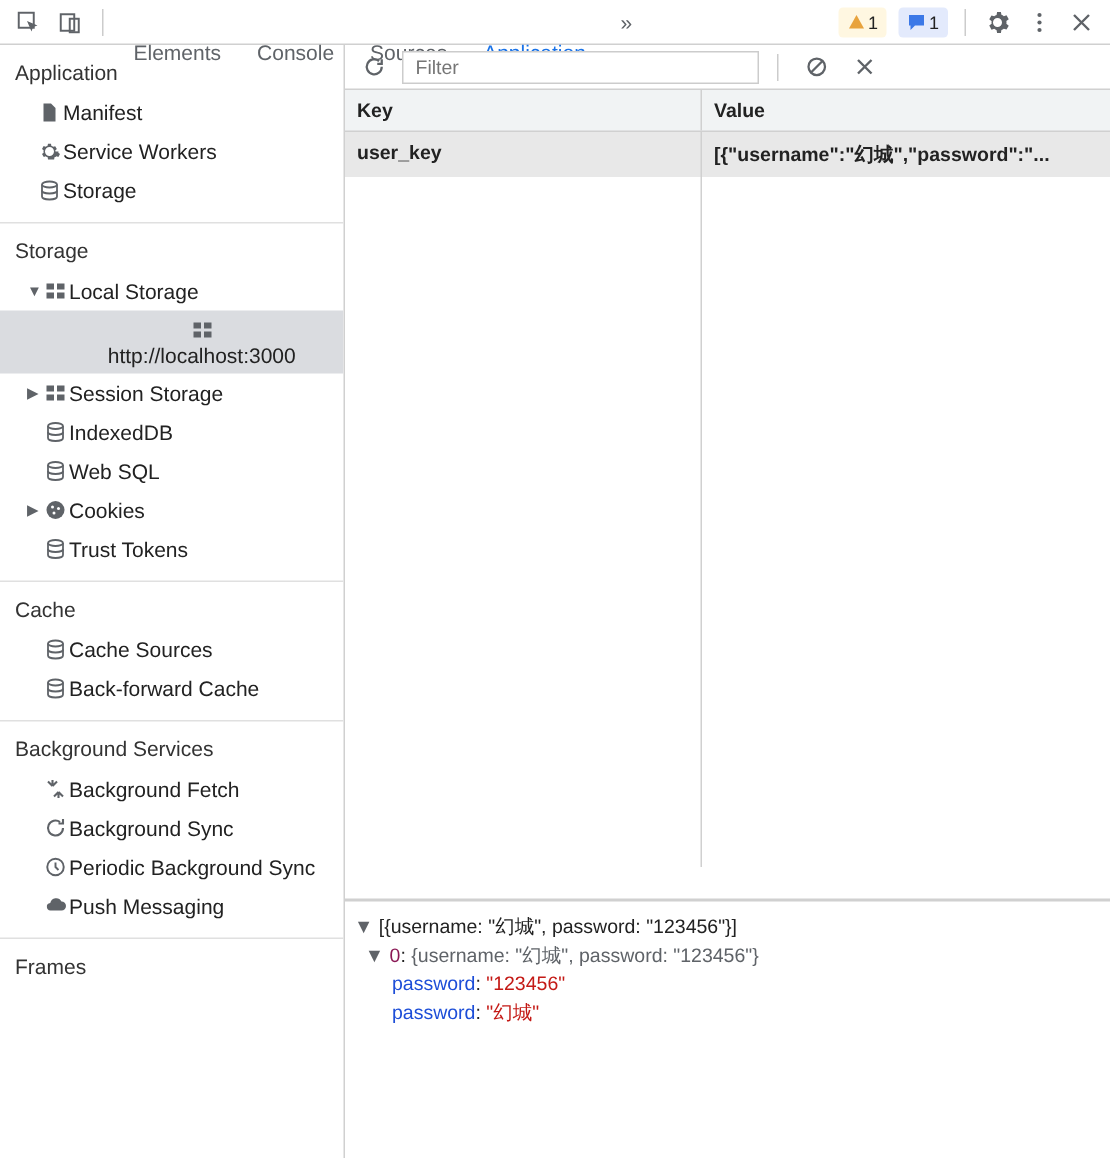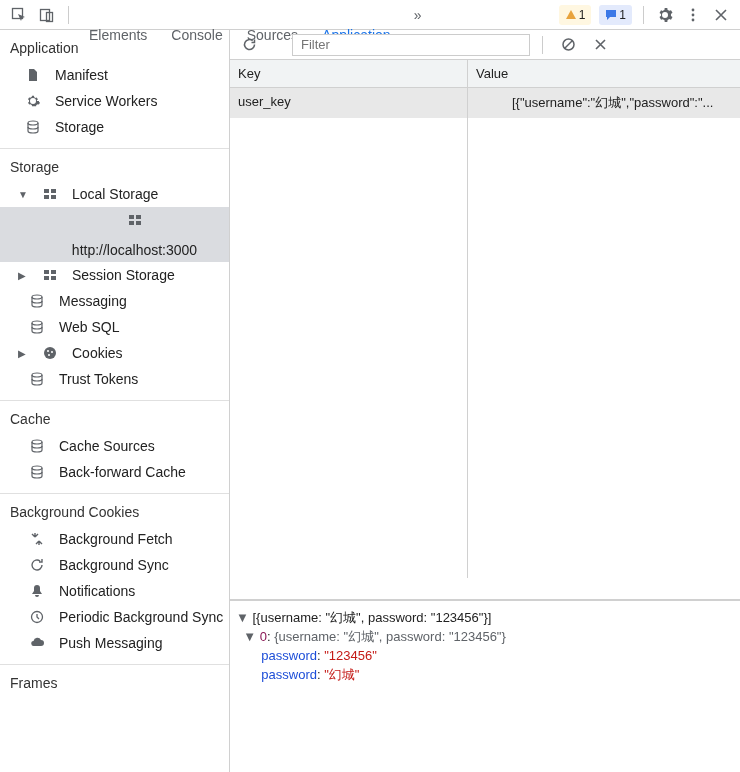--- a/index.html
+++ b/index.html
@@ -16,43 +16,43 @@
     .badge { display: inline-flex; align-items: center; height: 20px; background: #ffecb3; border-radius: 3px; padding: 0 6px; font-size: 12px; margin: 0 3px; cursor: pointer; }
     .badge-blue { background: #e3eafc; }
     .badge svg { margin-right: 2px; }
 
     
     .body { flex: 1; display: flex; min-height: 0; }
 
     
     .sidebar { width: 230px; border-right: 1px solid #d0d0d0; overflow-y: auto; padding-bottom: 10px; position: relative; }
     .sidebar-group-title { font-size: 14px; color: #333; padding: 10px 10px 6px 10px; }
-    .sidebar-item { display: flex; align-items: center; padding: 4px 4px 4px 24px; font-size: 14px; cursor: pointer; gap: 13px; color: #222; }
+    .sidebar-item { display: flex; align-items: center; padding: 4px 4px 4px 24px; font-size: 14px; cursor: pointer; gap: 0; color: #222; }
     .sidebar-item.indent1 { padding-left: 18px; }
     .sidebar-item.indent2 { padding-left: 28px; }
     .sidebar-item.indent3 { padding-left: 44px; }
     .sidebar-item.selected { background: #dadce0; flex-direction: column; }
     .sidebar .arrow { width: 10px; display: inline-block; color: #5f6368; font-size: 10px; }
     .sidebar-divider { height: 1px; background: #e0e0e0; margin: 8px 0 0 0; }
     .icon { width: 18px; height: 18px; display: flex; align-items: center; justify-content: center; color: #5f6368; }
     .icon svg { display: block; }
 
     
     .main { flex: 1; display: flex; flex-direction: column; min-width: 0; }
     .filterbar { height: 30px; border-bottom: 1px solid #d0d0d0; display: flex; align-items: center; padding: 0 6px; gap: 6px; }
-    .filter-input { flex: 0 0 238px; height: 22px; border: 1px solid #ccc; padding: 0 8px; font-size: 13px; color: #888; outline: none; margin-left: 24px; }
+    .filter-input { flex: 0 0 238px; height: 22px; border: 1px solid #ccc; padding: 0 8px; font-size: 13px; color: #888; outline: none; }
 
     .table-wrap { flex: 1; display: flex; flex-direction: column; border-bottom: 1px solid #d0d0d0; min-height: 0; }
-    .table-head, .table-row { display: flex; }
+    .table-head, .table-row { display: flex; font-weight: bold; }
     .table-head { background: #f1f3f4; border-bottom: 1px solid #d0d0d0; }
     .th, .td { padding: 6px 8px; font-size: 13px; overflow: hidden; white-space: nowrap; text-overflow: ellipsis; }
     .col-key { flex: 0 0 238px; border-right: 1px solid #d0d0d0; }
     .col-val { flex: 1; }
     .table-body { flex: 1; overflow: auto; }
-    .table-row.sel { background: #e8e8e8; gap: 36px; }
+    .table-row.sel { background: #e8e8e8; }
     .table-filler { flex: 1; display: flex; }
     .table-filler .col-key { border-right: 1px solid #d0d0d0; }
 
     .preview { height: 172px; border-top: 1px solid #d0d0d0; padding: 8px 6px; font-family: Menlo, Consolas, monospace; font-size: 13px; line-height: 1.45; overflow: auto; }
     .p-line { white-space: pre; }
     .p-arrow { color: #5f6368; }
     .p-idx { color: #8a1855; }
     .p-key { color: #1d4ed8; }
     .p-str { color: #c41a16; }
   </style>
@@ -182,21 +182,21 @@
       <span>Session Storage</span>
     </div>
     <div class="sidebar-item indent2">
       <span class="icon">
           <svg width="14" height="14" viewBox="0 0 14 14" fill="none" stroke="currentColor" stroke-width="1.2">
             <ellipse cx="7" cy="3" rx="5" ry="2"></ellipse>
             <path d="M2 3v8c0 1.1 2.2 2 5 2s5-.9 5-2V3"></path>
             <path d="M2 7c0 1.1 2.2 2 5 2s5-.9 5-2"></path>
           </svg>
         </span>
-      <span>Messaging</span>
+      <span>IndexedDB</span>
     </div>
     <div class="sidebar-item indent2">
       <span class="icon">
           <svg width="14" height="14" viewBox="0 0 14 14" fill="none" stroke="currentColor" stroke-width="1.2">
             <ellipse cx="7" cy="3" rx="5" ry="2"></ellipse>
             <path d="M2 3v8c0 1.1 2.2 2 5 2s5-.9 5-2V3"></path>
             <path d="M2 7c0 1.1 2.2 2 5 2s5-.9 5-2"></path>
           </svg>
         </span>
       <span>Web SQL</span>
@@ -241,44 +241,36 @@
           <svg width="14" height="14" viewBox="0 0 14 14" fill="none" stroke="currentColor" stroke-width="1.2">
             <ellipse cx="7" cy="3" rx="5" ry="2"></ellipse>
             <path d="M2 3v8c0 1.1 2.2 2 5 2s5-.9 5-2V3"></path>
             <path d="M2 7c0 1.1 2.2 2 5 2s5-.9 5-2"></path>
           </svg>
         </span>
       <span>Back-forward Cache</span>
     </div>
     <div class="sidebar-divider"></div>
 
-    <div class="sidebar-group-title">Background Cookies</div>
+    <div class="sidebar-group-title">Background Services</div>
     <div class="sidebar-item indent2">
       <span class="icon">
           <svg width="14" height="14" viewBox="0 0 14 14" fill="none" stroke="currentColor" stroke-width="1.4">
             <path d="M5 1v4M5 5l-3-3M5 5l3-3M9 13V9M9 9l3 3M9 9l-3 3"></path>
           </svg>
         </span>
       <span>Background Fetch</span>
     </div>
     <div class="sidebar-item indent2">
       <span class="icon">
           <svg width="14" height="14" viewBox="0 0 14 14" fill="none" stroke="currentColor" stroke-width="1.4">
             <path d="M12 7a5 5 0 1 1-2-4M12 1v3h-3"></path>
           </svg>
         </span>
       <span>Background Sync</span>
-    </div>
-    <div class="sidebar-item indent2">
-      <span class="icon">
-          <svg width="14" height="14" viewBox="0 0 14 14" fill="currentColor">
-            <path d="M7 1a3 3 0 0 0-3 3v3L2 10h10l-2-3V4a3 3 0 0 0-3-3zm0 12a2 2 0 0 0 2-2H5a2 2 0 0 0 2 2z"></path>
-          </svg>
-        </span>
-      <span>Notifications</span>
     </div>
     <div class="sidebar-item indent2">
       <span class="icon">
           <svg width="14" height="14" viewBox="0 0 14 14" fill="none" stroke="currentColor" stroke-width="1.3">
             <circle cx="7" cy="7" r="5.5"></circle>
             <path d="M7 4v3l2 2"></path>
           </svg>
         </span>
       <span>Periodic Background Sync</span>
     </div>

